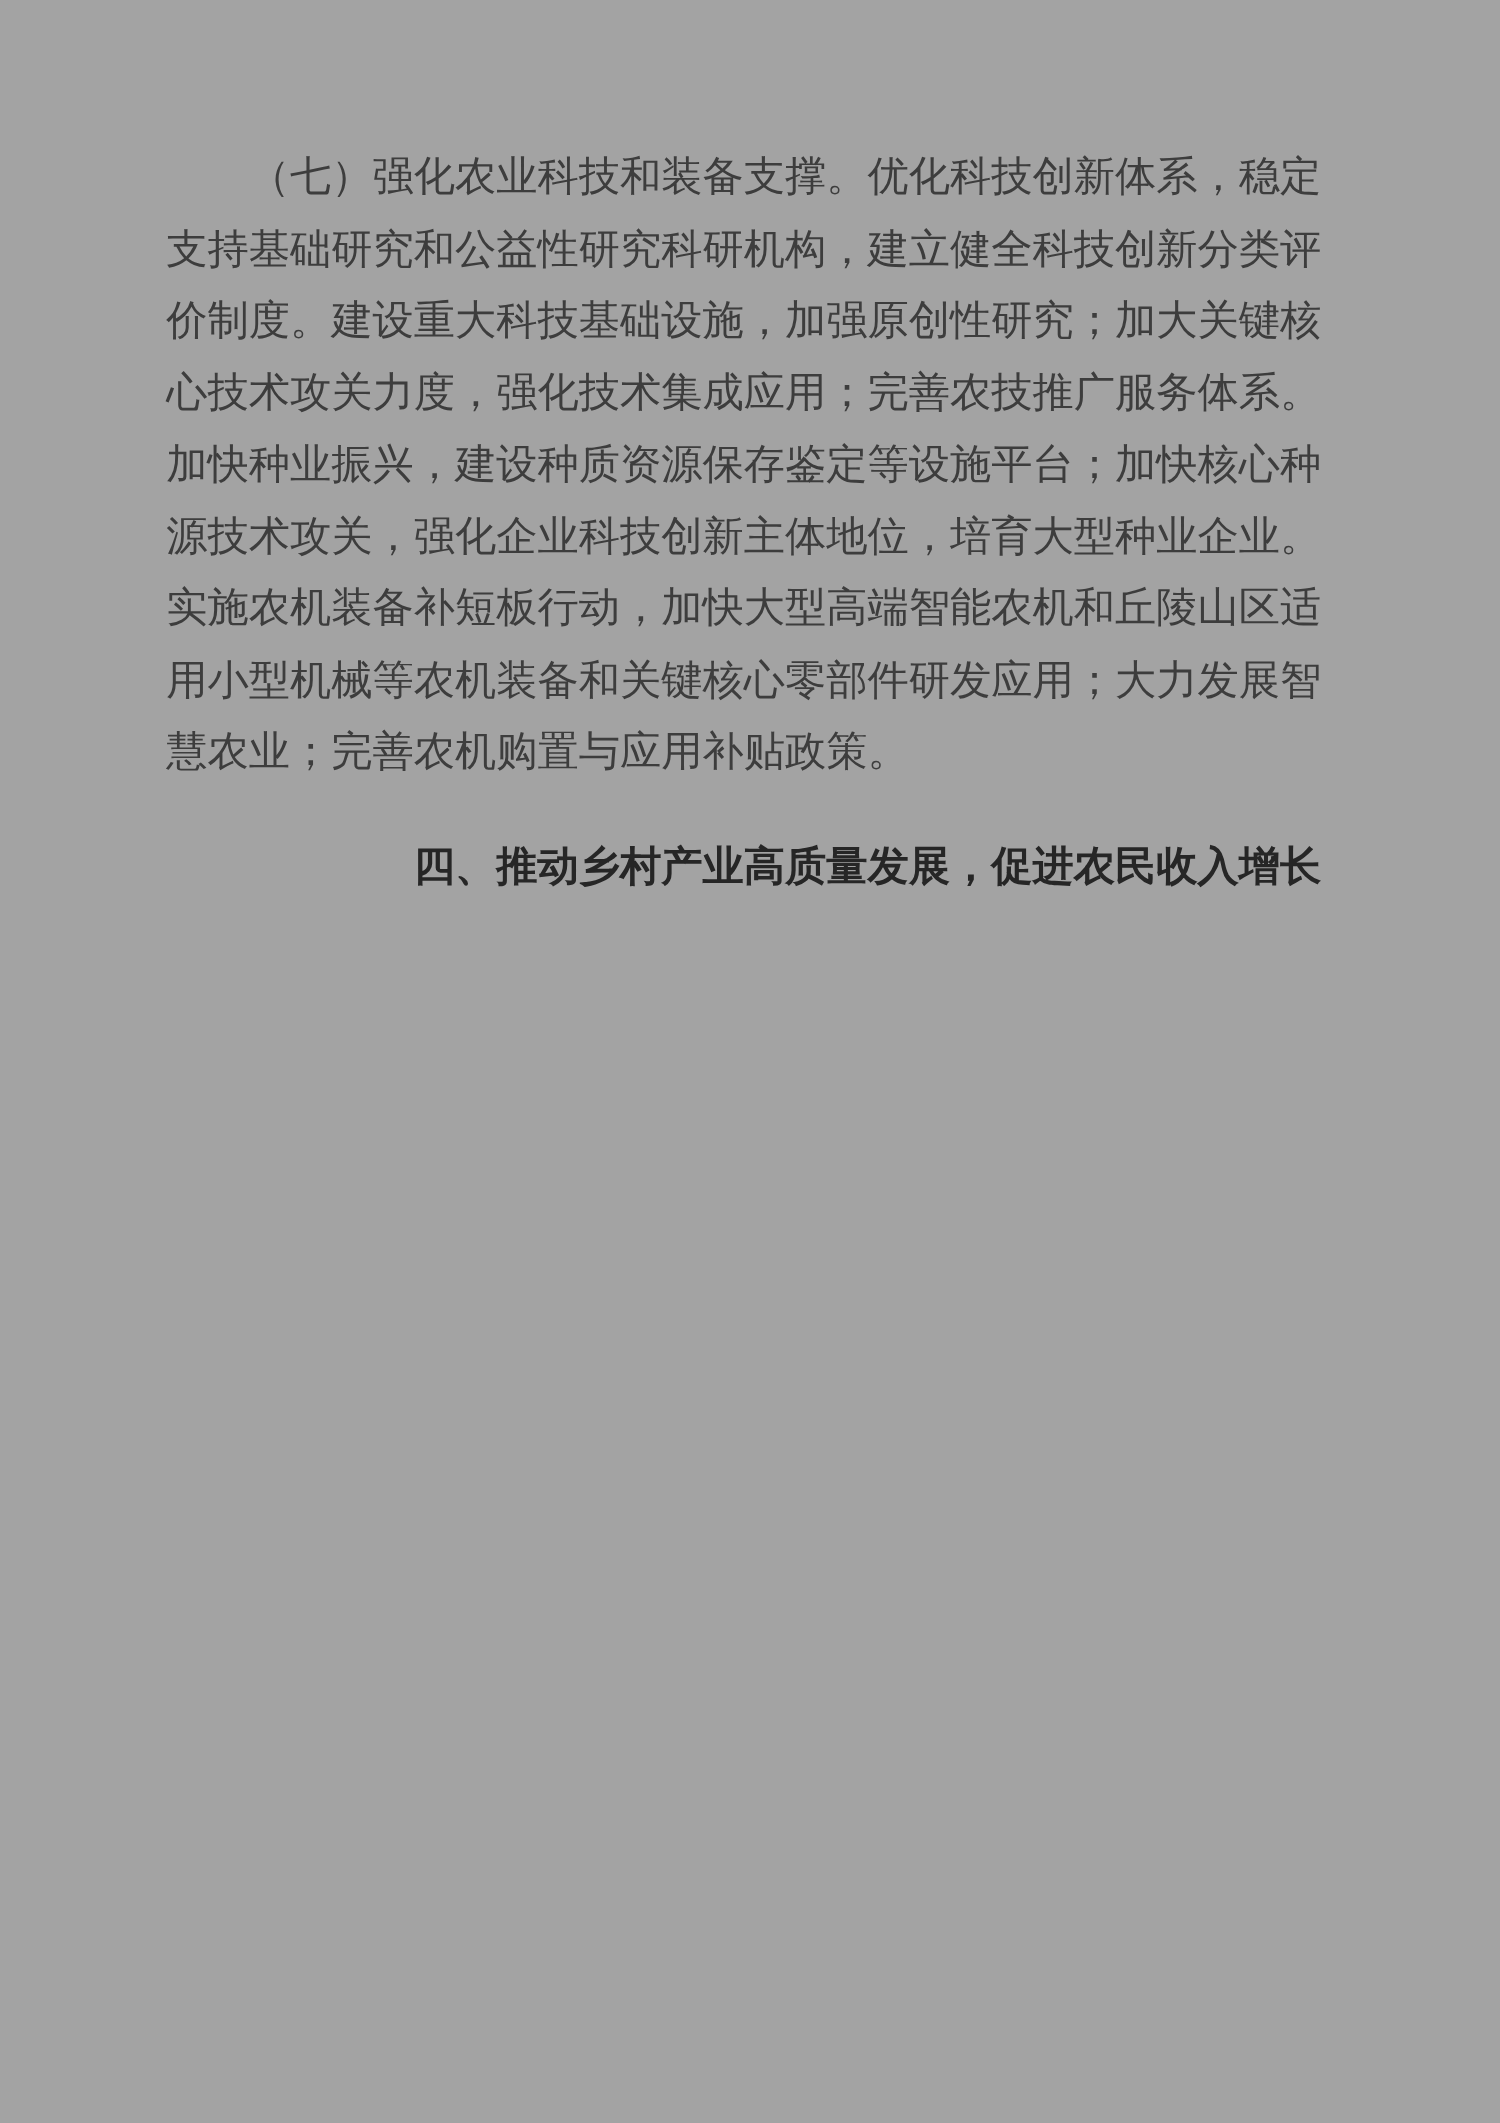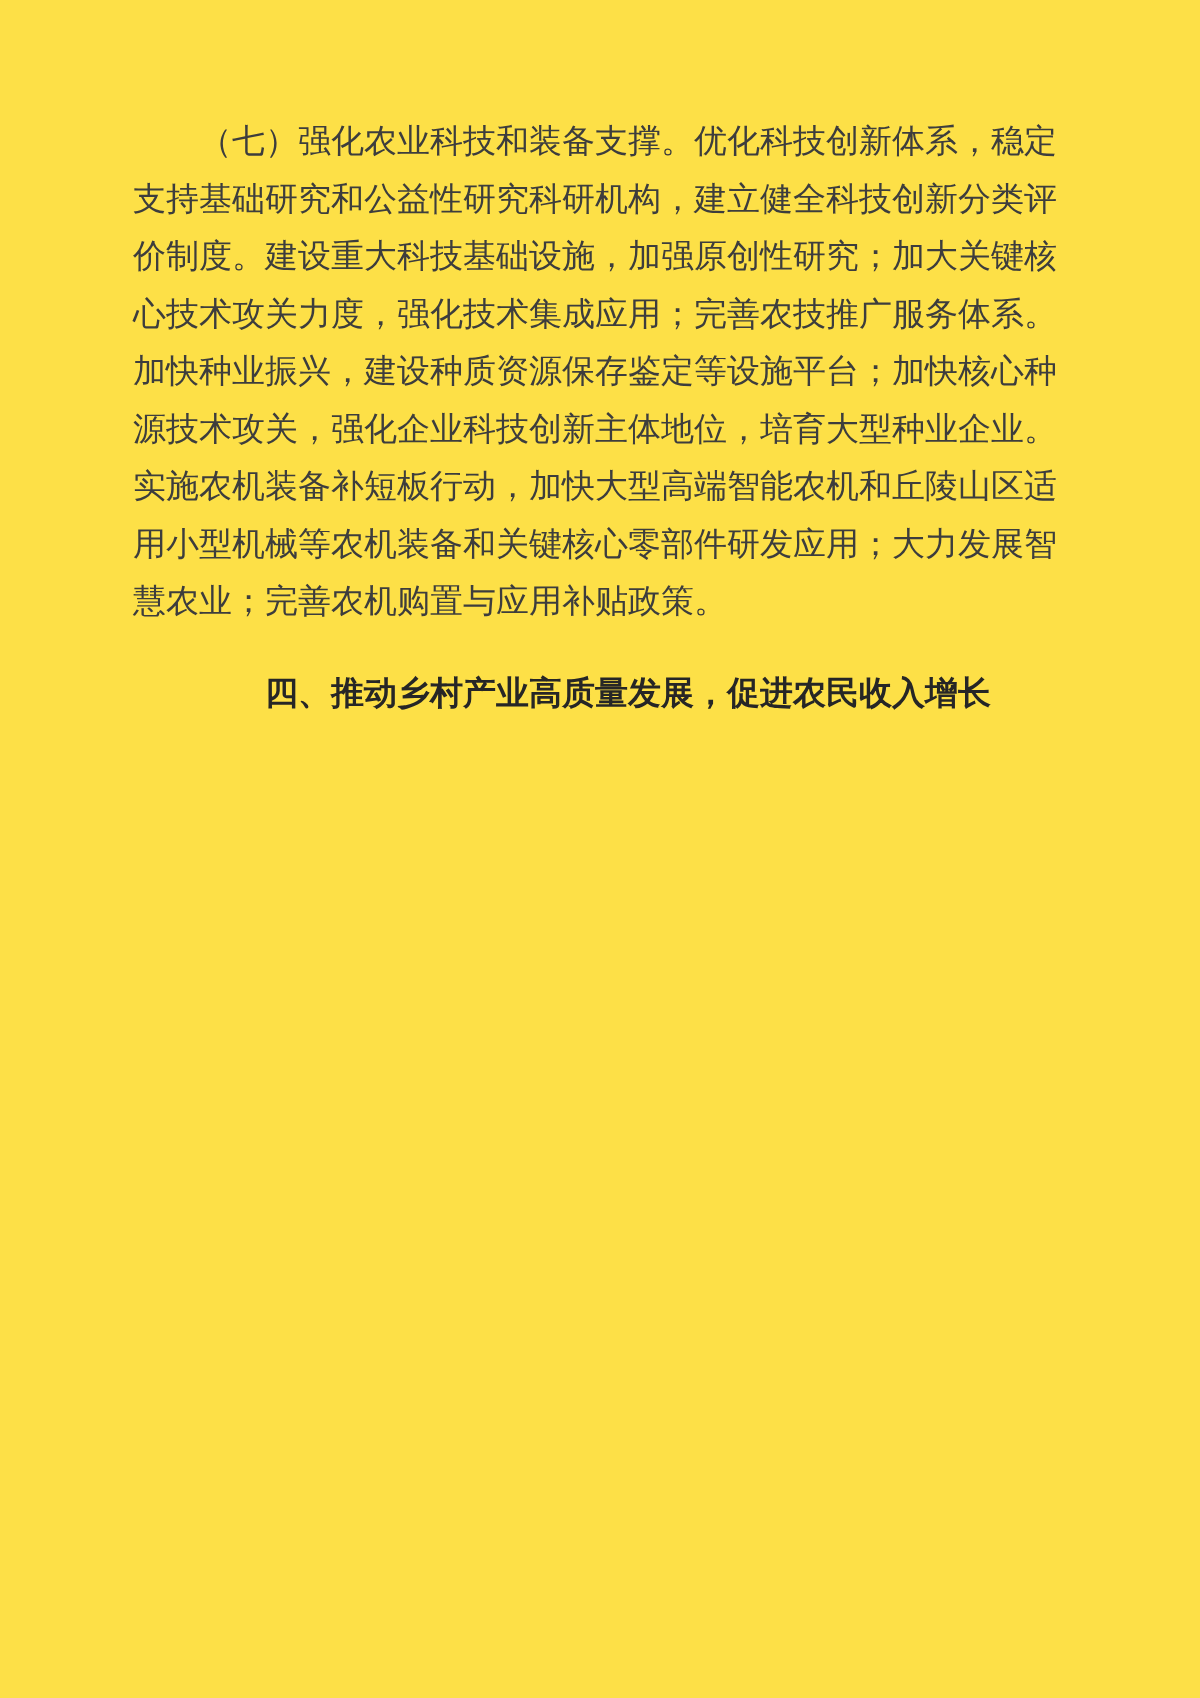--- a/index.html
+++ b/index.html
@@ -4,21 +4,21 @@
 <style>
   html, body {
     margin: 0;
     padding: 0;
     background: #ffffff;
   }
   .page {
     position: relative;
     width: 1200px;
     height: 1698px;
-    background: #fde047;
+    background: #a3a3a3;
     overflow: hidden;
     font-family: "Liberation Sans", sans-serif;
   }
   .content {
     position: absolute;
     left: 133px;
     top: 112px;
     width: 924px;
   }
   .para {
@@ -32,21 +32,21 @@
     letter-spacing: 0;
     word-break: break-all;
   }
   .heading {
     margin: 0 0 22px 0;
     font-size: 33px;
     line-height: 57.5px;
     color: #262626;
     font-weight: 700;
     text-indent: 2em;
-    text-align: center;
+    text-align: right;
     word-break: break-all;
   }
 </style>
 </head>
 <body>
 
 <div class="page">
   <div class="content">
     <p class="para">（七）强化农业科技和装备支撑。优化科技创新体系，稳定支持基础研究和公益性研究科研机构，建立健全科技创新分类评价制度。建设重大科技基础设施，加强原创性研究；加大关键核心技术攻关力度，强化技术集成应用；完善农技推广服务体系。加快种业振兴，建设种质资源保存鉴定等设施平台；加快核心种源技术攻关，强化企业科技创新主体地位，培育大型种业企业。实施农机装备补短板行动，加快大型高端智能农机和丘陵山区适用小型机械等农机装备和关键核心零部件研发应用；大力发展智慧农业；完善农机购置与应用补贴政策。</p>
     <h2 class="heading">四、推动乡村产业高质量发展，促进农民收入增长</h2>

